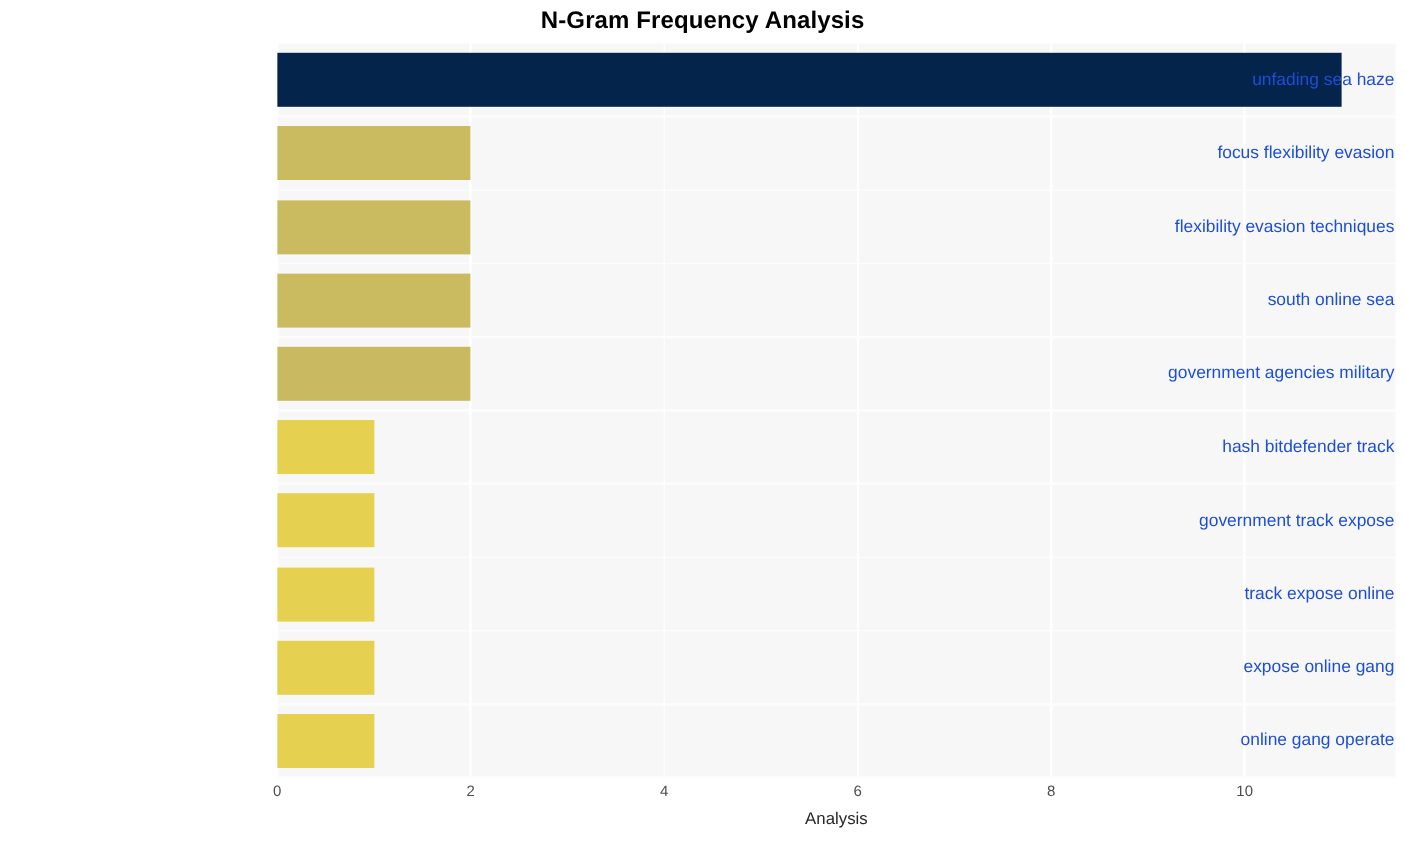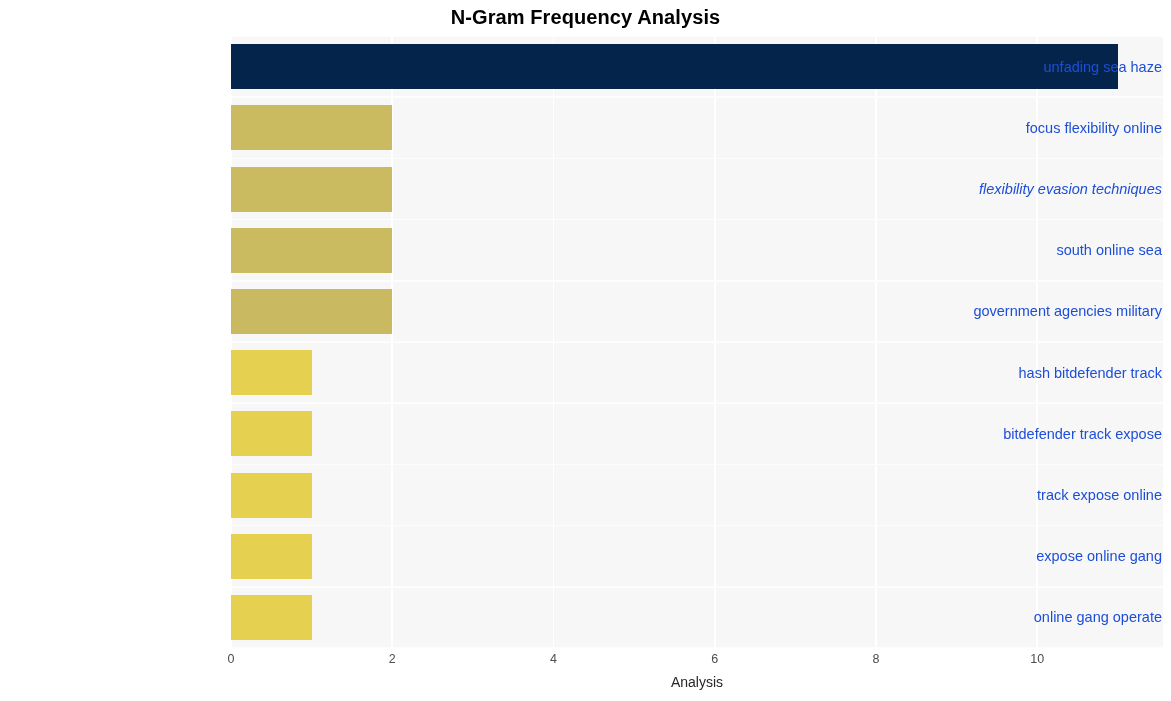--- a/index.html
+++ b/index.html
@@ -127,26 +127,26 @@
         <div class="bar" title="hash bitdefender track: 1" style="left: 0px; top: 314.1px; width: 80.6228px; background: rgb(229, 209, 79);"></div>
         <div class="bar" title="bitdefender track expose: 1" style="left: 0px; top: 375.3px; width: 80.6228px; background: rgb(229, 209, 79);"></div>
         <div class="bar" title="track expose online: 1" style="left: 0px; top: 436.5px; width: 80.6228px; background: rgb(229, 209, 79);"></div>
         <div class="bar" title="expose online gang: 1" style="left: 0px; top: 497.7px; width: 80.6228px; background: rgb(229, 209, 79);"></div>
         <div class="bar" title="online gang operate: 1" style="left: 0px; top: 558.9px; width: 80.6228px; background: rgb(229, 209, 79);"></div>
       </div>
   </div>
 
   <div id="ylabels">
       <div class="ylabel" style="top: 58.6px;">unfading sea haze</div>
-      <div class="ylabel" style="top: 119.8px;">focus flexibility online</div>
-      <div class="ylabel" style="top: 181px; font-style: italic;">flexibility evasion techniques</div>
+      <div class="ylabel" style="top: 119.8px;">focus flexibility evasion</div>
+      <div class="ylabel" style="top: 181px;">flexibility evasion techniques</div>
       <div class="ylabel" style="top: 242.2px;">south online sea</div>
       <div class="ylabel" style="top: 303.4px;">government agencies military</div>
       <div class="ylabel" style="top: 364.6px;">hash bitdefender track</div>
-      <div class="ylabel" style="top: 425.8px;">bitdefender track expose</div>
+      <div class="ylabel" style="top: 425.8px;">government track expose</div>
       <div class="ylabel" style="top: 487px; text-align: right;">track expose online</div>
       <div class="ylabel" style="top: 548.2px;">expose online gang</div>
       <div class="ylabel" style="top: 609.4px;">online gang operate</div>
     </div>
   <div id="xticks">
       <div class="xtick" style="left: 231px;">0</div>
       <div class="xtick" style="left: 392.246px;">2</div>
       <div class="xtick" style="left: 553.491px;">4</div>
       <div class="xtick" style="left: 714.737px;">6</div>
       <div class="xtick" style="left: 875.983px;">8</div>

